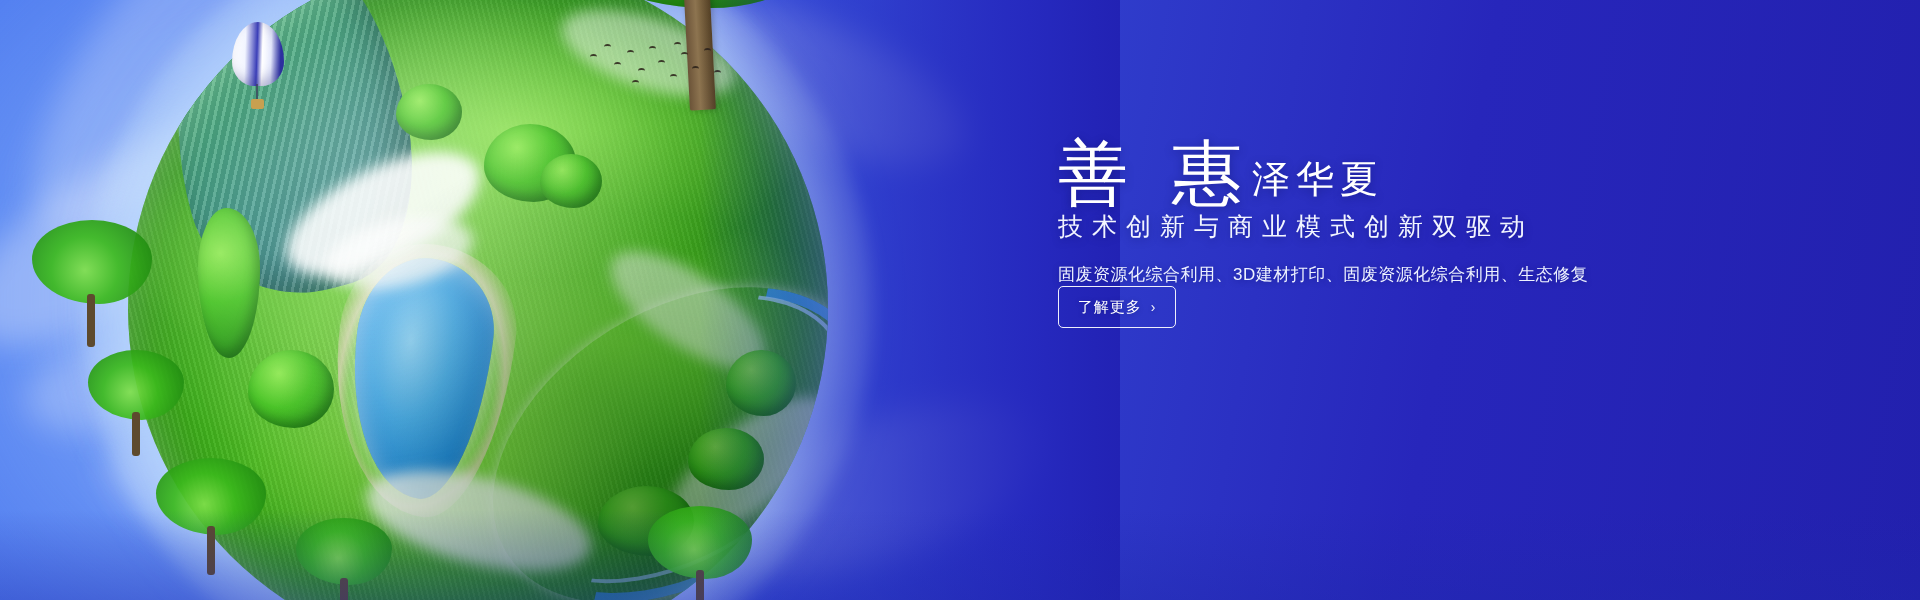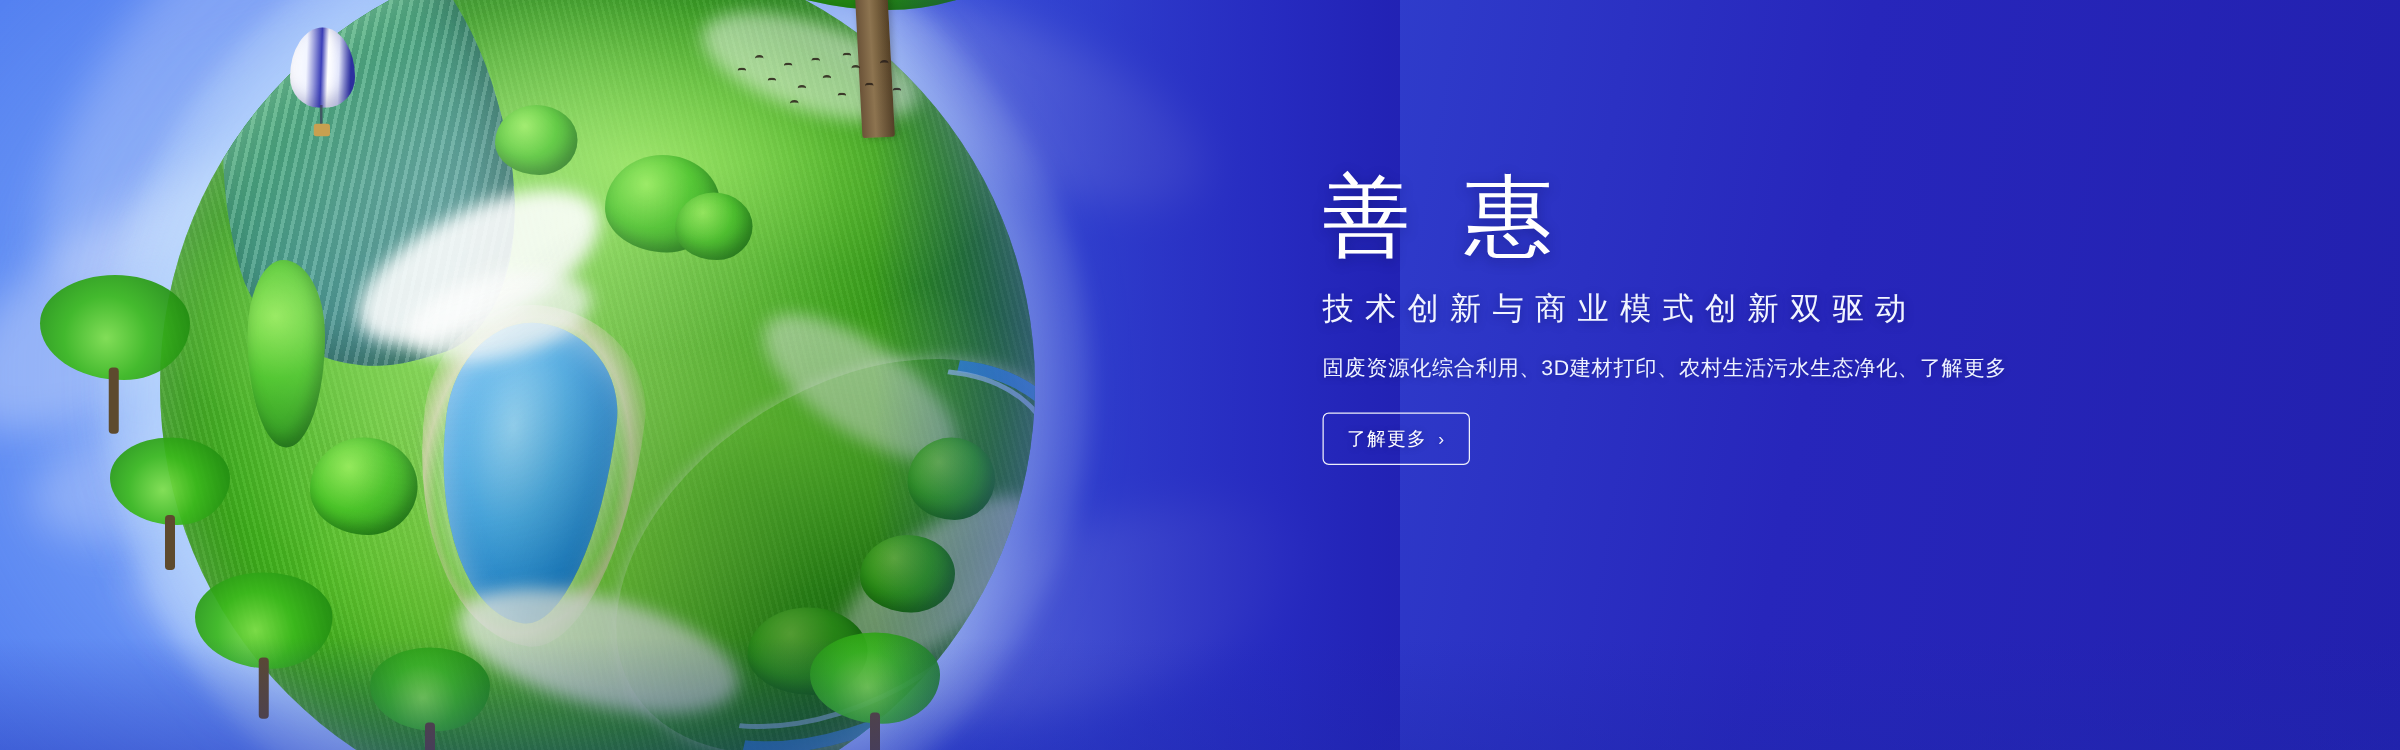--- a/index.html
+++ b/index.html
@@ -128,27 +128,27 @@
   #copy{position:absolute;left:1058px;top:128px;width:700px;color:#fff;}
 
   #headline{display:flex;align-items:flex-end;height:82px;
     text-shadow:0 2px 10px rgba(10,16,90,.45);}
   .h-big{font-family:"DejaVu Serif","Liberation Serif",serif;font-size:70px;line-height:1;
     font-weight:400;letter-spacing:0;padding-bottom:2px;}
   .h-small{font-family:"DejaVu Serif","Liberation Serif",serif;font-size:38px;line-height:1;
     letter-spacing:6px;padding-bottom:12px;padding-left:10px;}
   .h-gap{width:44px;}
 
-  #subtitle{margin-top:20px;font-size:25px;letter-spacing:9px;color:#f2f5ff;
+  #subtitle{font-size:25px;letter-spacing:9px;color:#f2f5ff;
     text-shadow:0 2px 8px rgba(10,16,90,.4);white-space:nowrap;}
 
   #desc{margin-top:20px;font-size:17px;letter-spacing:.5px;color:#eef2ff;
     text-shadow:0 1px 6px rgba(10,16,90,.4);white-space:nowrap;}
 
-  #cta{margin-top:24px;display:inline-flex;align-items:center;justify-content:center;gap:9px;
+  #cta{display:inline-flex;align-items:center;justify-content:center;gap:9px;
     width:116px;height:40px;border:1px solid rgba(255,255,255,.92);border-radius:5px;
     font-size:15px;letter-spacing:1px;color:#fff;cursor:pointer;background:transparent;
     text-shadow:0 1px 5px rgba(10,16,90,.35);}
   #cta .chev{font-size:14px;line-height:1;opacity:.95;}
 </style>
 </head>
 <body>
 
 <div id="banner">
 
@@ -248,25 +248,26 @@
 
   <div class="right-fade"></div>
   <div class="bottom-fade"></div>
 
   <div id="copy">
 
     <div id="headline">
       <span class="h-big">善</span>
       <span class="h-gap"></span>
       <span class="h-big">惠</span>
+      <span class="h-small">泽华夏</span>
     </div>
 
     <div id="subtitle">技术创新与商业模式创新双驱动</div>
 
-    <div id="desc">固废资源化综合利用、3D建材打印、农村生活污水生态净化、了解更多</div>
+    <div id="desc">固废资源化综合利用、3D建材打印、固废资源化综合利用、生态修复</div>
 
     <div id="cta">
       <span>了解更多</span>
       <span class="chev">›</span>
     </div>
 
   </div>
 </div>
 
 </body></html>

